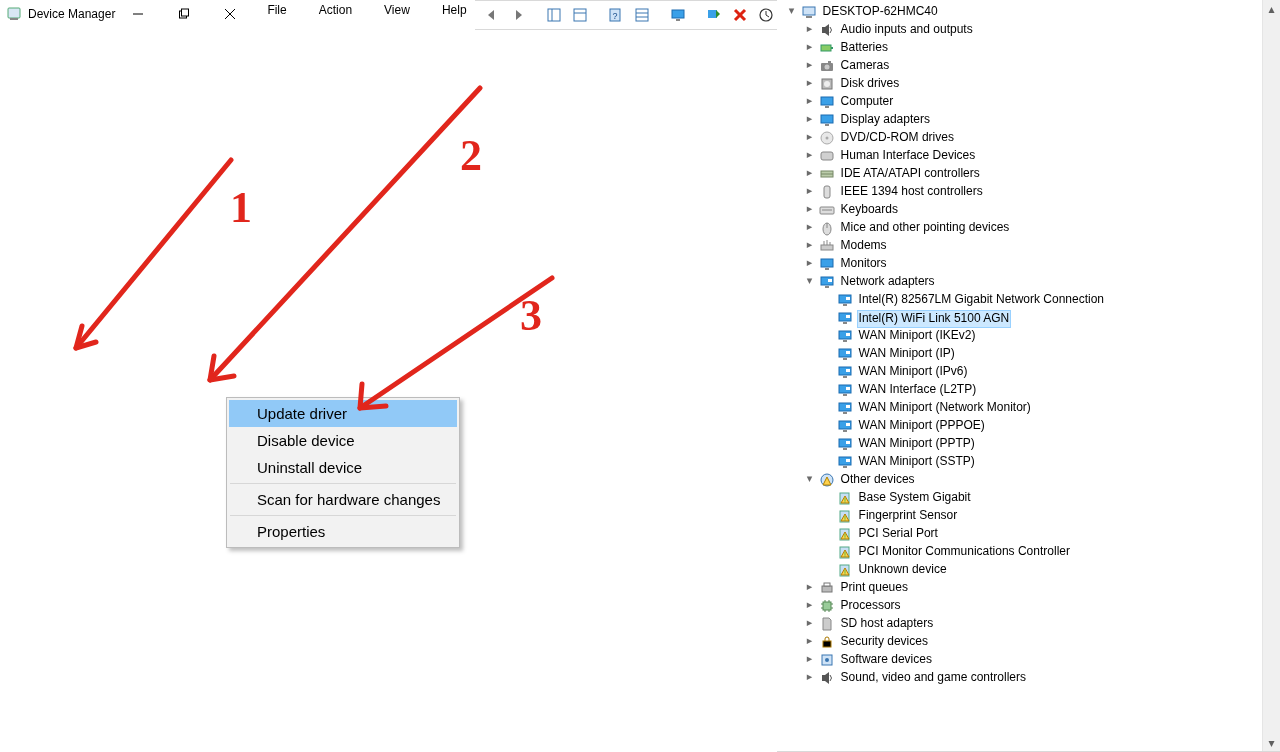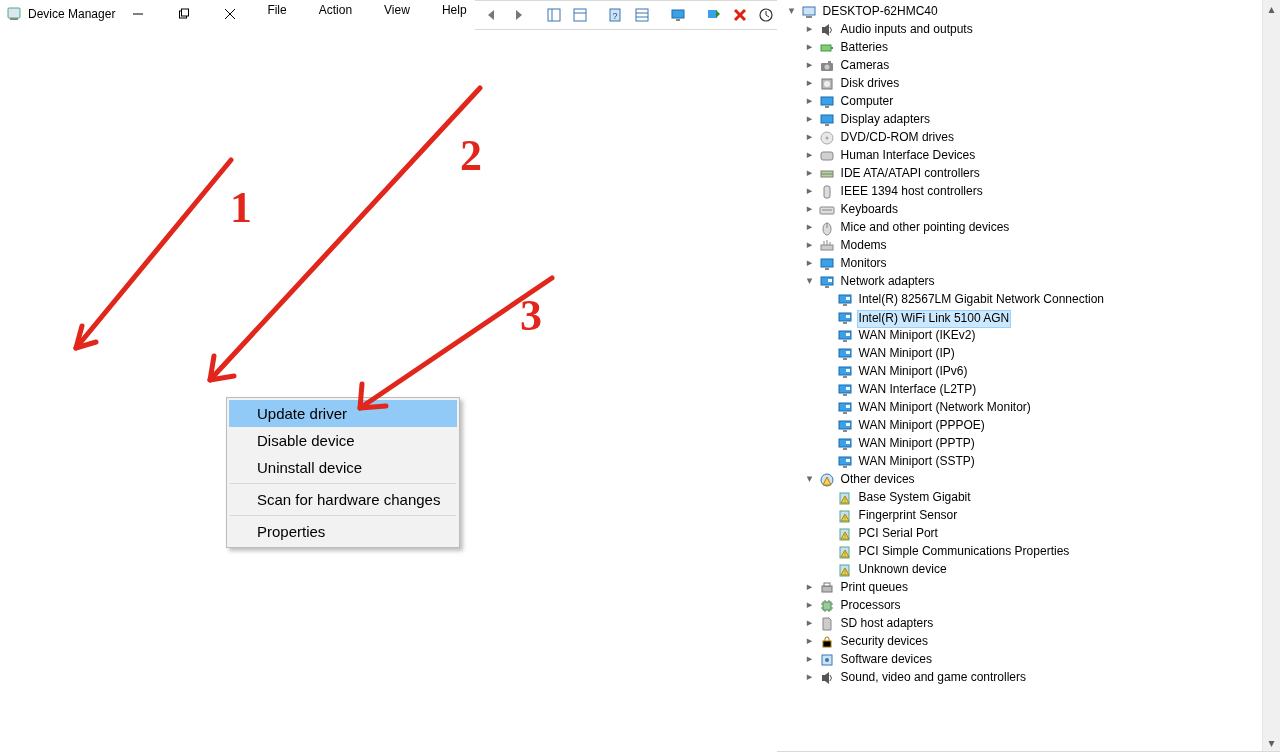--- a/index.html
+++ b/index.html
@@ -466,21 +466,21 @@
         <div class="node d2">
           <span class="exp none"></span>
           <span class="nicon">
             <svg width="16" height="16" viewBox="0 0 16 16">
               <rect x="3" y="3" width="9" height="11" fill="#c7dff5" stroke="#5a8"></rect>
               <path d="M8 6 L12 13 H4 Z" fill="#ffd24d" stroke="#b08000"></path>
               <line x1="8" y1="8" x2="8" y2="11" stroke="#6b4"></line>
               <circle cx="8" cy="12" r="0.7" fill="#6b4"></circle>
             </svg>
           </span>
-          <span class="lbl">PCI Simple Communications Properties</span>
+          <span class="lbl">PCI Monitor Communications Controller</span>
         </div>
         <div class="node d2">
           <span class="exp none"></span>
           <span class="nicon">
             <svg width="16" height="16" viewBox="0 0 16 16">
               <rect x="3" y="3" width="9" height="11" fill="#c7dff5" stroke="#5a8"></rect>
               <path d="M8 6 L12 13 H4 Z" fill="#ffd24d" stroke="#b08000"></path>
               <line x1="8" y1="8" x2="8" y2="11" stroke="#6b4"></line>
               <circle cx="8" cy="12" r="0.7" fill="#6b4"></circle>
             </svg>

